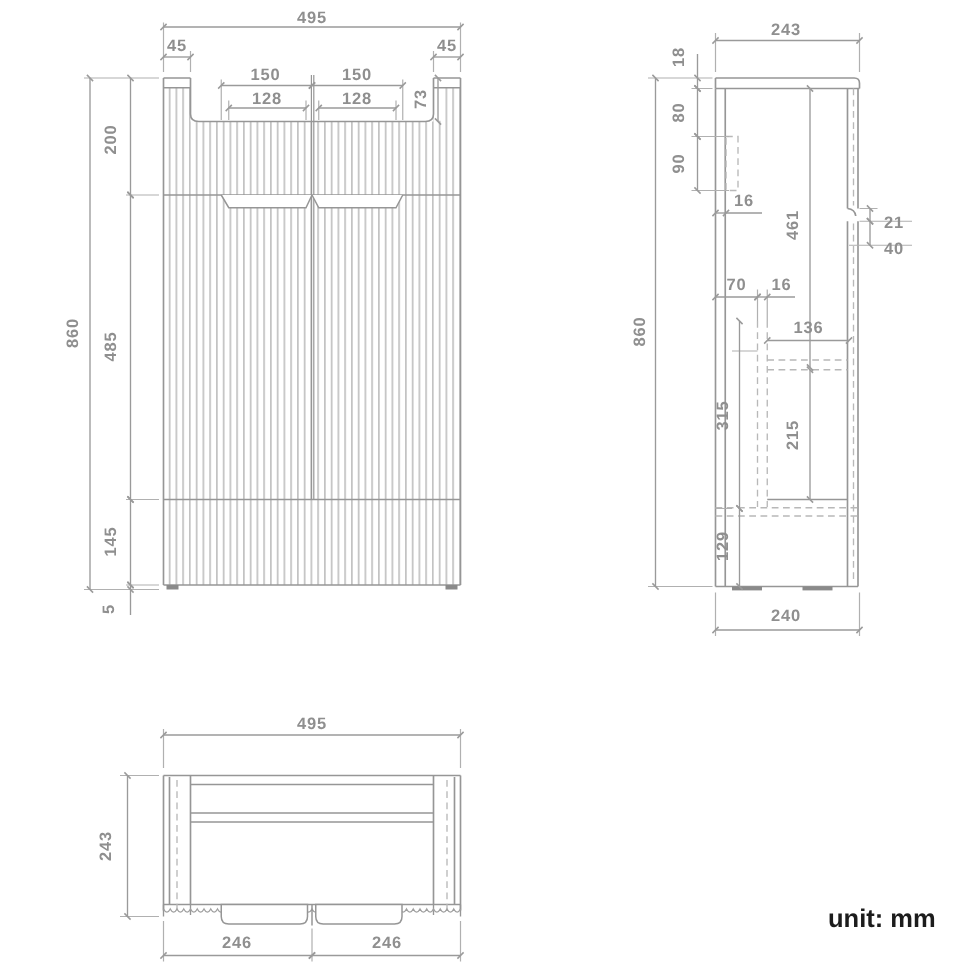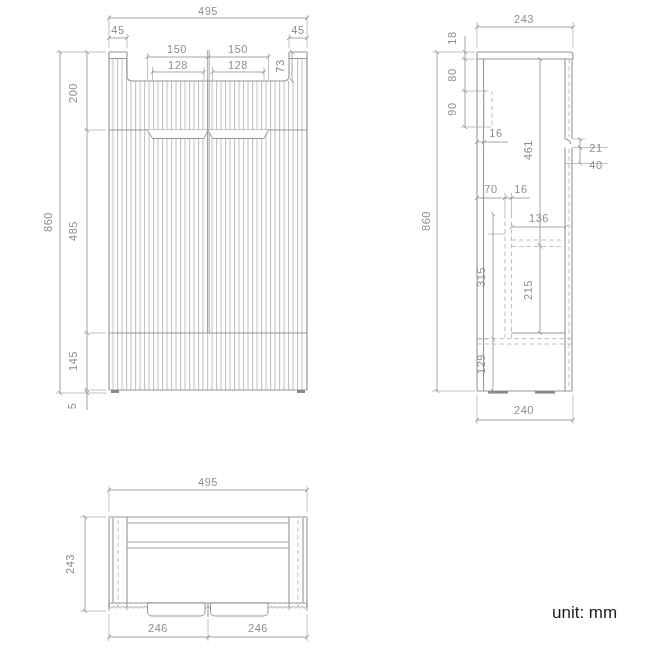--- a/index.html
+++ b/index.html
@@ -1,17 +1,17 @@
 <!DOCTYPE html>
 <html><head>
 <meta charset="utf-8">
 <style>
   html,body{margin:0;padding:0;background:#fff;}
   .page{position:relative;width:650px;height:650px;background:#ffffff;overflow:hidden;
-        font-family:"Liberation Sans", sans-serif;}
+        font-family:"Liberation Sans", sans-serif;font-weight:bold;}
   svg{display:block;}
   .dim-text{font-family:"Liberation Sans", sans-serif;font-size:11px;fill:#8f8f8f;
             letter-spacing:0.6px;}
   .unit-text{font-family:"Liberation Sans", sans-serif;font-size:17px;fill:#1c1c1c;}
 </style>
 </head>
 <body>
 
 <div class="page">
 <svg width="650" height="650" viewBox="0 0 650 650">

